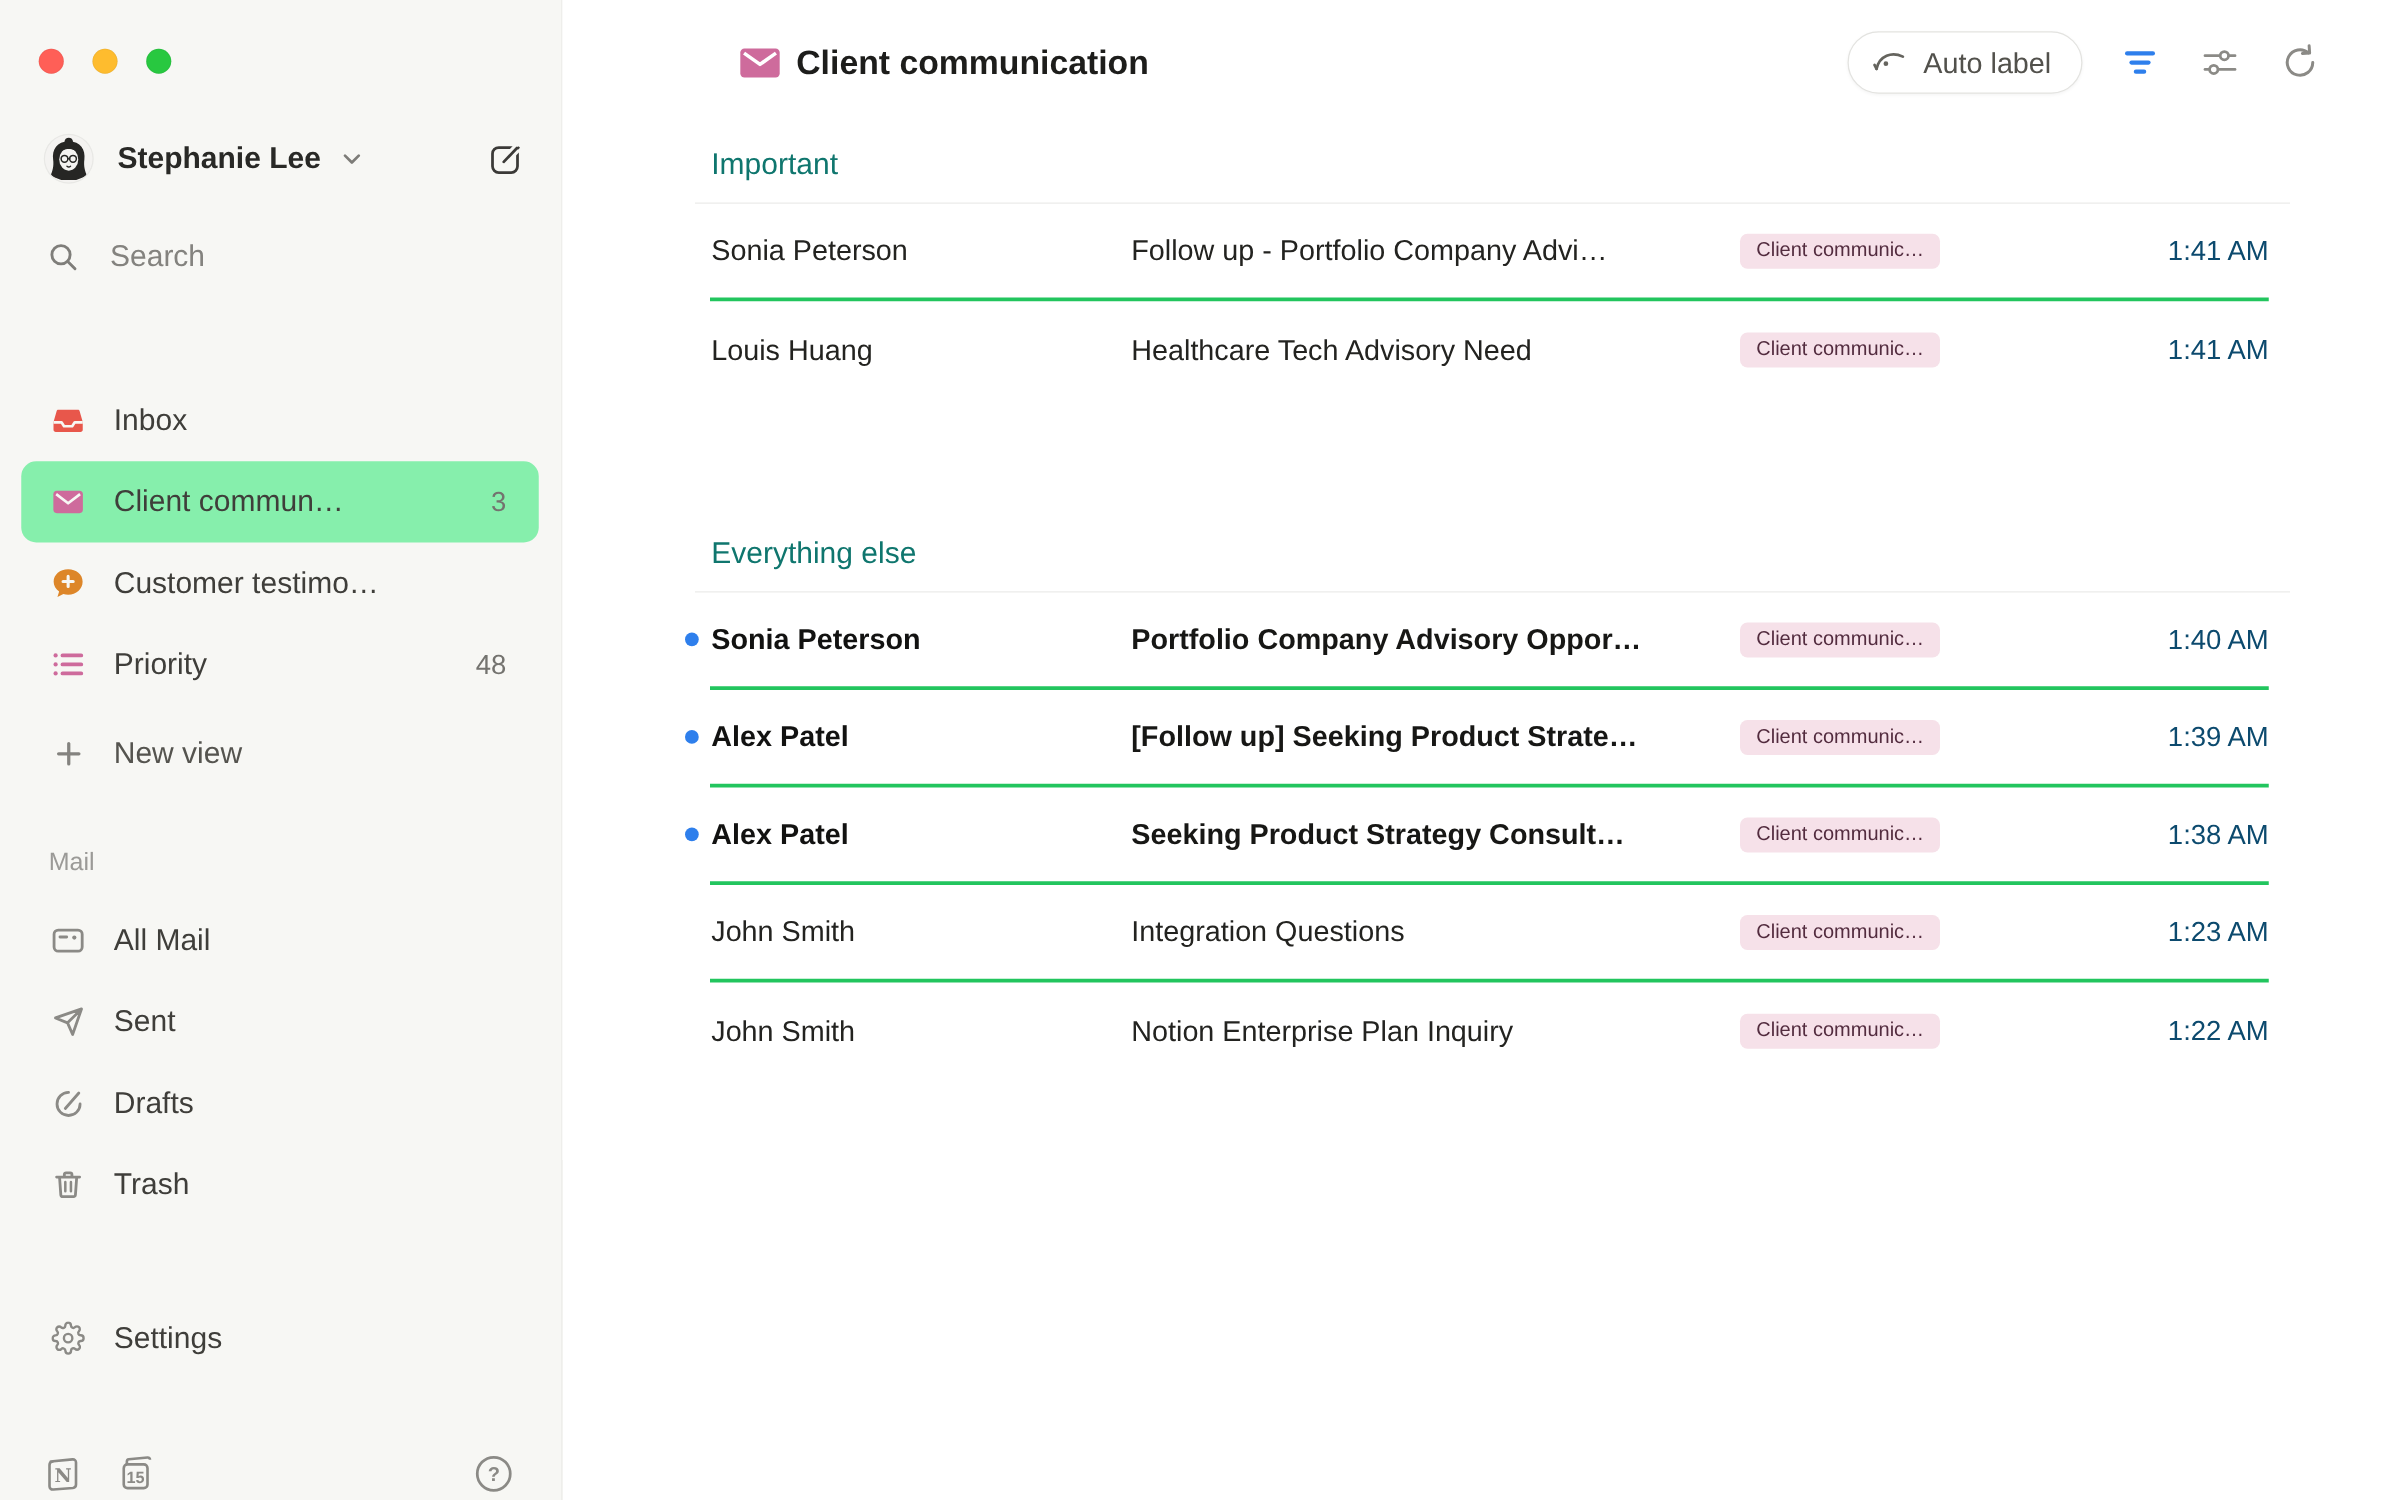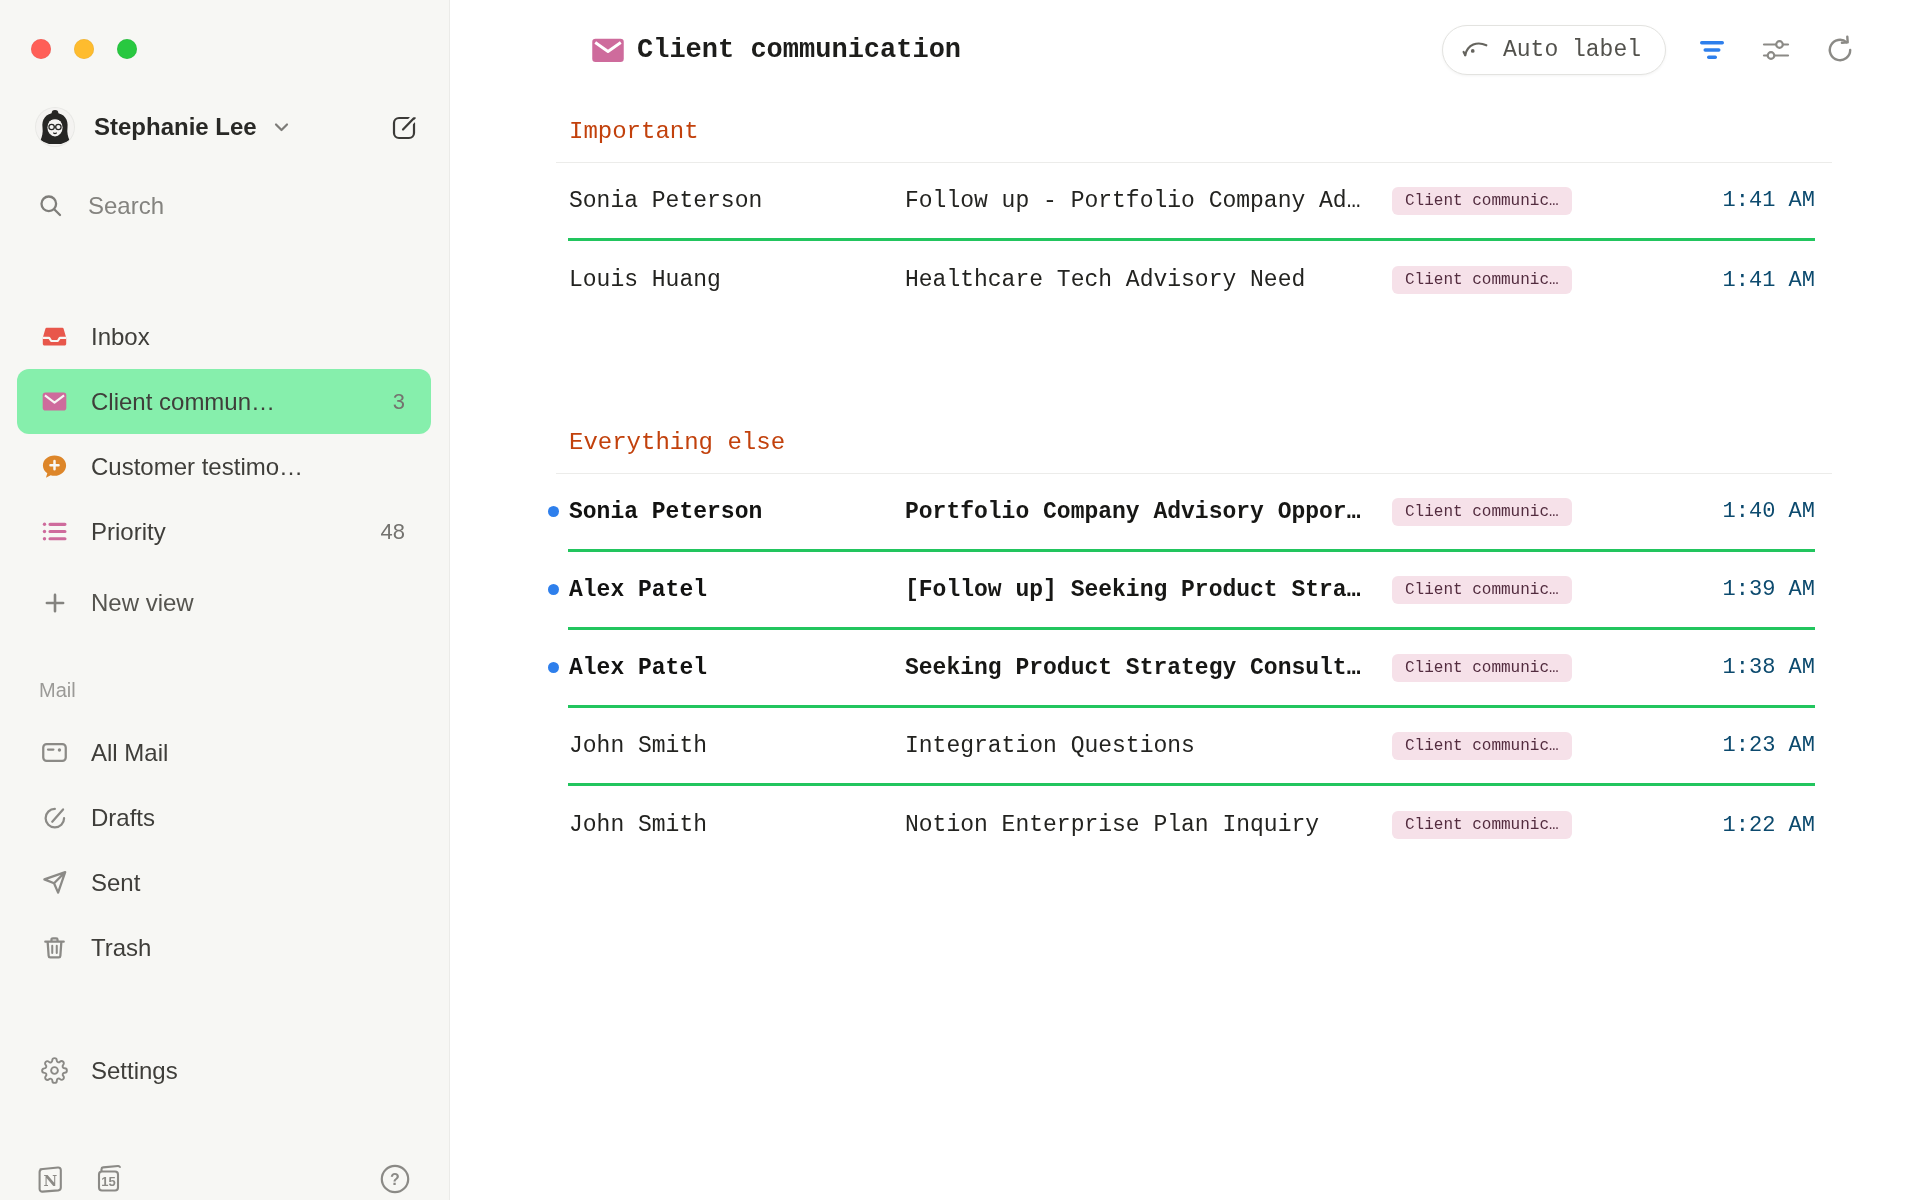--- a/index.html
+++ b/index.html
@@ -33,31 +33,31 @@
   .item.newview { margin-top:6px; }
   .item.newview .lbl { color:#55544f; }
   .mail-label { margin-top:43px; }
   .item.settings { margin-top:58px; }
 
   .bottom-bar { position:absolute; left:34px; right:38px; bottom:3px; height:36px; display:flex; align-items:center; gap:26px; color:#8b8a86; }
   .bottom-bar .bicon { display:flex; cursor:pointer; }
   .bottom-bar .help { margin-left:auto; }
 
   
-  .main { position:absolute; left:450px; top:0; right:0; height:928px; background:#fff;font-family:Liberation Mono, monospace; }
+  .main { position:absolute; left:450px; top:0; right:0; height:928px; background:#fff; }
   .main-header { height:100px; display:flex; align-items:center; padding:0 62px 0 140px; }
   .title-icon { display:flex; margin-right:11px; }
   .page-title { font-size:27px; font-weight:600; color:#1d1d1b; white-space:nowrap; }
   .controls { margin-left:auto; display:flex; align-items:center; gap:28px; }
   .pill { height:50px; border:1px solid #e3e3e0; border-radius:25px; background:#fff; display:flex; align-items:center; gap:12px; padding:0 24px 0 18px; cursor:pointer; box-shadow:0 1px 3px rgba(0,0,0,.05);text-align:center; }
   .pill-label { font-size:23px; color:#52514c; }
   .icon-btn { width:36px; height:36px; display:flex; align-items:center; justify-content:center; cursor:pointer; color:#8b8a86; }
 
   .list { margin:15px 88px 0 106px; }
-  .sec-label { font-size:24px; color:#c2410c; height:34px; line-height:34px; padding-left:13px; }
+  .sec-label { font-size:24px; color:#0f766e; height:34px; line-height:34px; padding-left:13px; }
   .sec-divider { height:1px; background:#ececea; margin-top:13px; }
   .list-section + .list-section { margin-top:107px; }
 
   .email-row { height:78px; display:flex; align-items:center; margin:0 17px 0 12px; border-bottom:3px solid #22c55e; position:relative; cursor:pointer; }
   .rows .email-row:last-child { border-bottom:none; }
   .unread-dot { position:absolute; left:-20px; top:50%; margin-top:-5.5px; width:11px; height:11px; border-radius:50%; background:var(--accent-blue); display:none; }
   .email-row.unread .unread-dot { display:block; }
   .sender { width:337px; font-size:23px; color:#232320; padding-left:1px; white-space:nowrap; overflow:hidden; }
   .email-row.unread .sender { font-weight:700; color:#121211; }
   .subject { width:487px; font-size:23px; color:#232320; white-space:nowrap; overflow:hidden; text-overflow:ellipsis; padding-right:24px; }
@@ -188,33 +188,33 @@
             <rect x="2" y="4.5" width="20" height="15" rx="3" fill="none" stroke="currentColor" stroke-width="2"></rect>
             <path d="M6.2 9.4h4.8" stroke="currentColor" stroke-width="2" stroke-linecap="round"></path>
             <circle cx="16.4" cy="9.8" r="1.5" fill="currentColor"></circle>
           </svg>
         </span>
         <span class="lbl">All Mail</span>
       </div>
       <div class="item">
         <span class="ic">
           <svg viewBox="0 0 24 24" width="27" height="27">
+            <path d="M21.5 2.8 L11.6 12.7 M21.5 2.8 L15.2 21 L11.6 12.7 L3 9.2 Z" fill="none" stroke="currentColor" stroke-width="2" stroke-linecap="round" stroke-linejoin="round"></path>
+          </svg>
+        </span>
+        <span class="lbl">Sent</span>
+      </div>
+      <div class="item">
+        <span class="ic">
+          <svg viewBox="0 0 24 24" width="27" height="27">
             <path d="M12.3 4.4 a8.2 8.2 0 1 0 8.2 8.2" fill="none" stroke="currentColor" stroke-width="2" stroke-linecap="round"></path>
             <path d="M10 15.8 L19.6 4.8" fill="none" stroke="currentColor" stroke-width="2" stroke-linecap="round"></path>
           </svg>
         </span>
         <span class="lbl">Drafts</span>
-      </div>
-      <div class="item">
-        <span class="ic">
-          <svg viewBox="0 0 24 24" width="27" height="27">
-            <path d="M21.5 2.8 L11.6 12.7 M21.5 2.8 L15.2 21 L11.6 12.7 L3 9.2 Z" fill="none" stroke="currentColor" stroke-width="2" stroke-linecap="round" stroke-linejoin="round"></path>
-          </svg>
-        </span>
-        <span class="lbl">Sent</span>
       </div>
       <div class="item">
         <span class="ic">
           <svg viewBox="0 0 24 24" width="27" height="27">
             <path d="M3.8 6.8h16.4" stroke="currentColor" stroke-width="2" stroke-linecap="round" fill="none"></path>
             <path d="M9.3 6.8V5c0-.7.5-1.2 1.2-1.2h3c.7 0 1.2.5 1.2 1.2v1.8" stroke="currentColor" stroke-width="2" fill="none"></path>
             <path d="M5.9 6.8 l.9 12.6c.05.75.65 1.3 1.4 1.3h7.6c.75 0 1.35-.55 1.4-1.3l.9-12.6" stroke="currentColor" stroke-width="2" fill="none" stroke-linejoin="round"></path>
             <path d="M10 10.4v6.4 M14 10.4v6.4" stroke="currentColor" stroke-width="1.8" stroke-linecap="round" fill="none"></path>
           </svg>
         </span>

